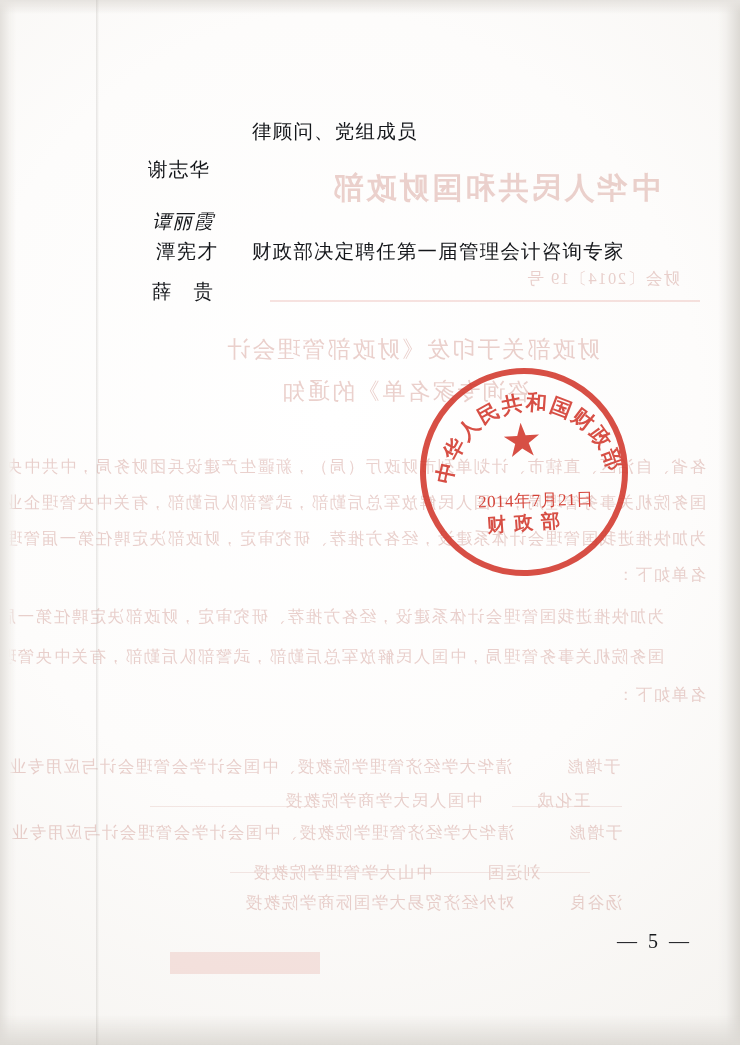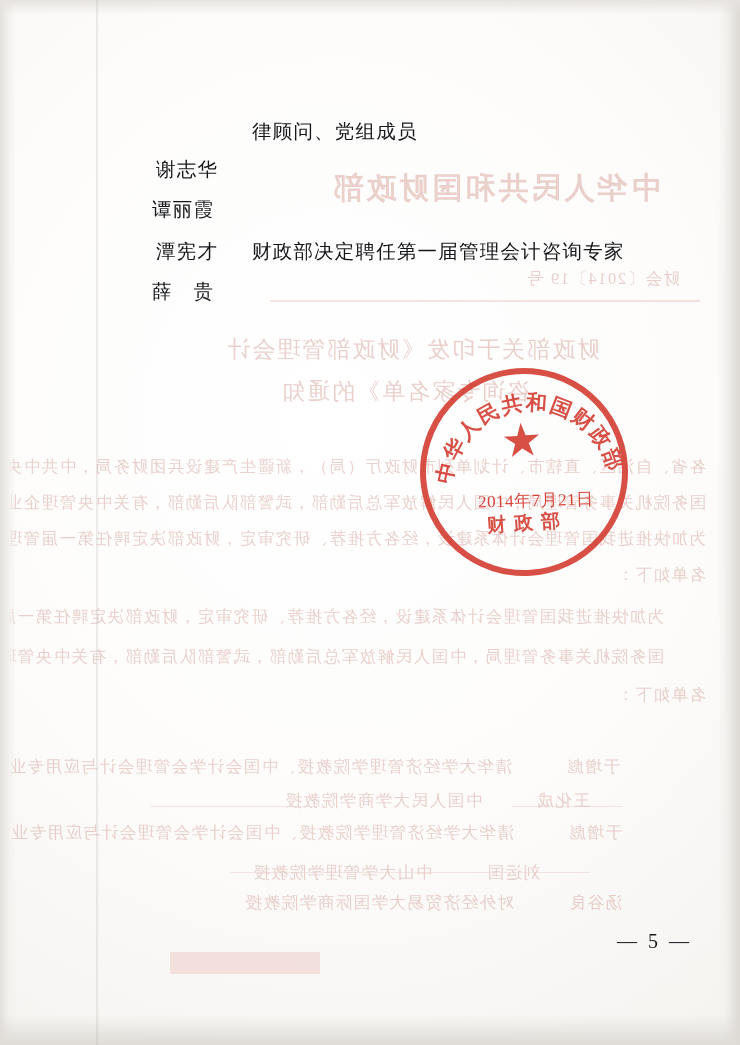--- a/index.html
+++ b/index.html
@@ -241,23 +241,23 @@
 
   <div class="edge-left"></div>
   <div class="edge-right"></div>
   <div class="edge-top"></div>
   <div class="edge-bottom"></div>
   <div class="fold"></div>
 
   <div class="front-text">
     <div class="row" style="left:252px; top:118px;">律顾问、党组成员</div>
 
-    <div class="name" style="left:156px; top:156px;">谢志华</div>
-
-    <div class="name" style="left:152px; top:196px;">谭丽霞</div>
+    <div class="name" style="left:148px; top:156px;">谢志华</div>
+
+    <div class="name" style="left:152px; top:208px;font-style:italic;">谭丽霞</div>
 
     <div class="name" style="left:156px; top:238px;">潭宪才</div>
     <div class="row" style="left:252px; top:238px;">财政部决定聘任第一届管理会计咨询专家</div>
 
     <div class="name" style="left:152px; top:278px;text-align:center;">薛　贵</div>
   </div>
 
   <div class="seal">
     <div class="seal-inner">
       <svg class="seal-arc" viewBox="0 0 208 208">

